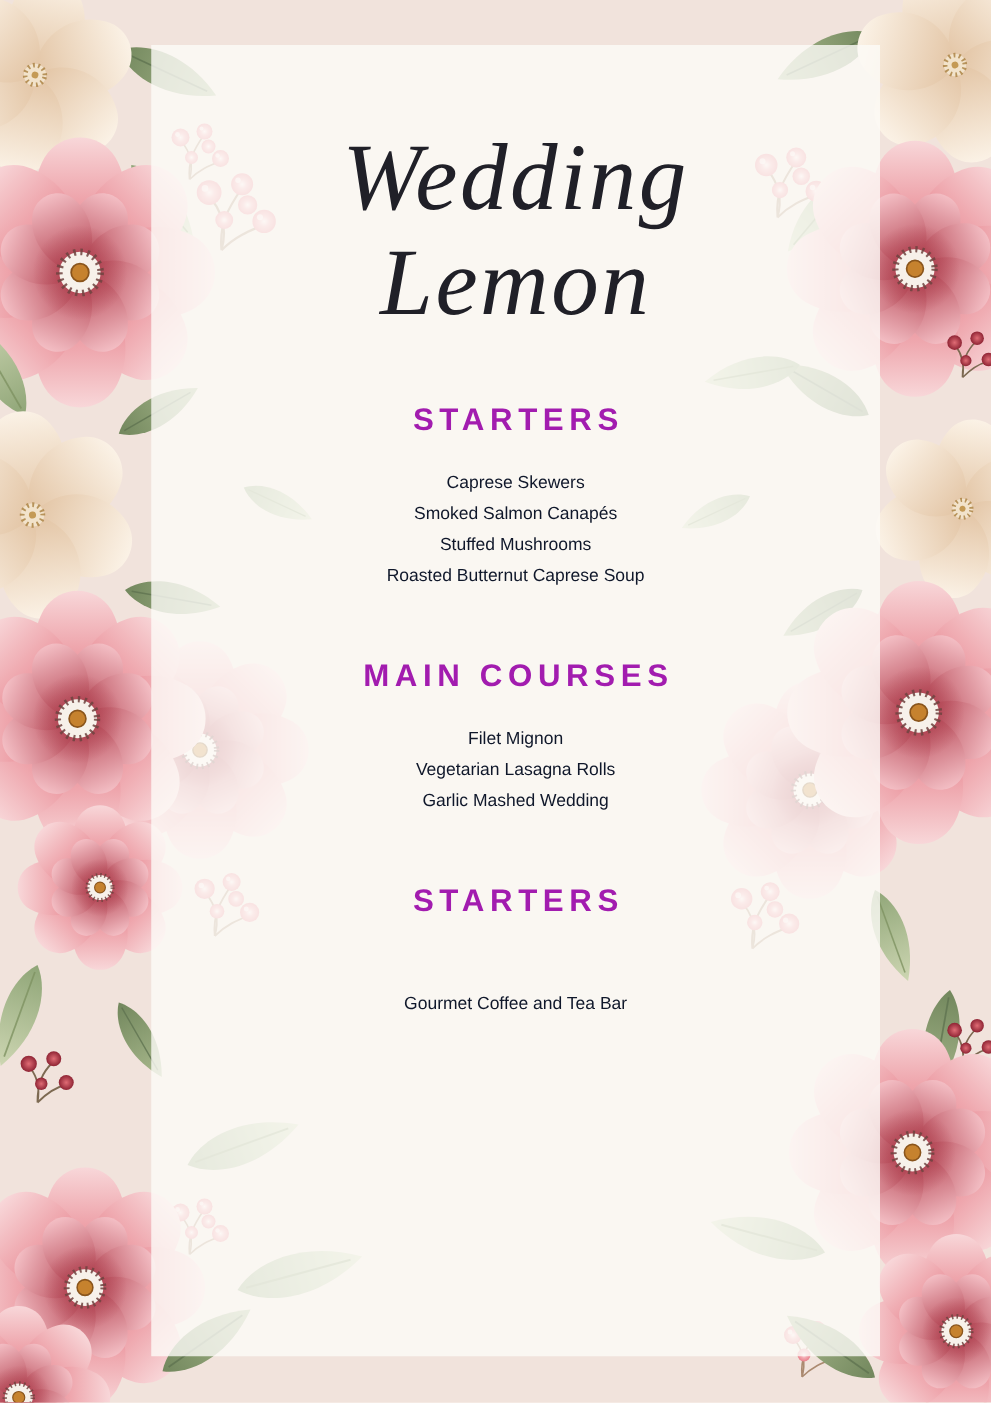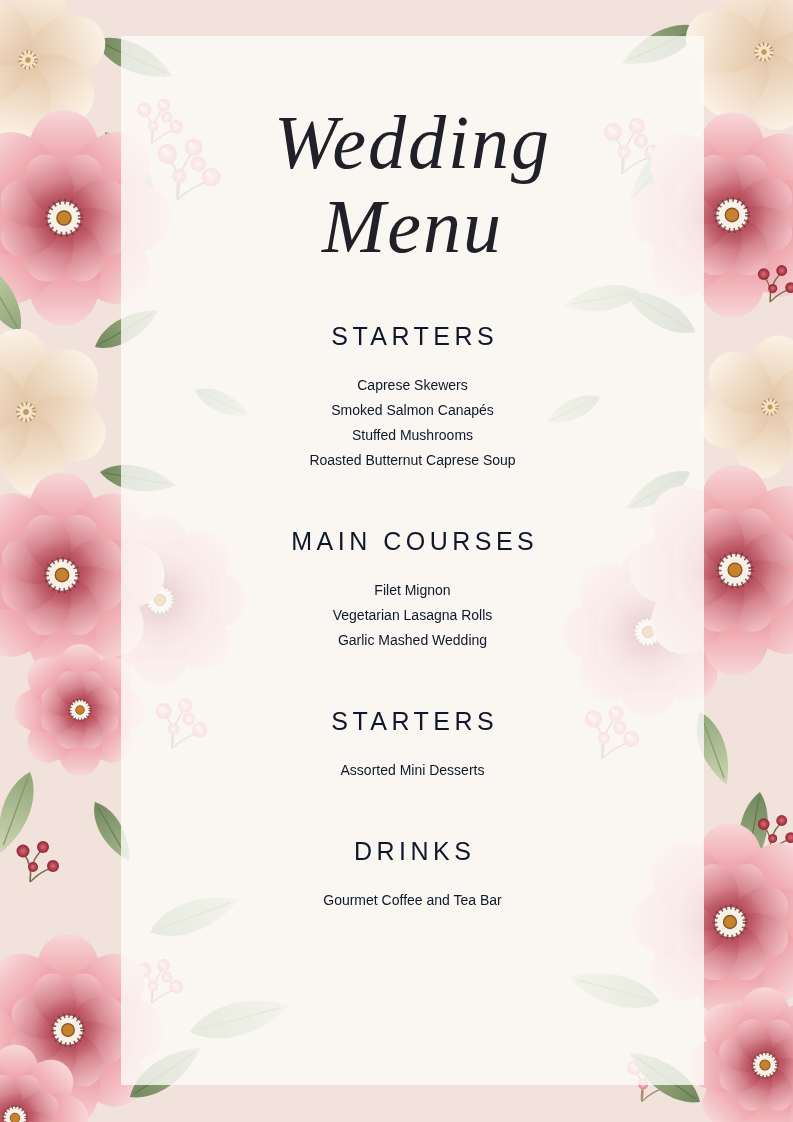--- a/index.html
+++ b/index.html
@@ -26,23 +26,23 @@
     margin:64px 0 0 0;
     font-family:"Liberation Serif","DejaVu Serif",serif;
     font-style:italic;font-weight:500;
     font-size:76px;line-height:84px;letter-spacing:2px;
     color:#202028;
   }
   .title span{display:block;}
   .menu-section{margin-top:52px;}
   .menu-section h2{
     margin:0;
-    font-size:25px;line-height:33px;font-weight:400;
+    font-size:25px;line-height:33px;font-weight:700;
     letter-spacing:4.5px;text-indent:4.5px;
-    color:#0f172a;
+    color:#a21caf;
   }
   .items{margin-top:20px;}
   .items p{
     margin:0;
     font-size:14px;line-height:25px;
     color:#0f172a;
   }
 </style>
 </head>
 <body>
@@ -215,21 +215,21 @@
       <use href="#berries" transform="translate(640,1100) scale(.8)"></use>
       <use href="#leaf2" transform="translate(700,1102) rotate(-55)"></use>
       <use href="#dahlia" transform="translate(765,1065) scale(.85)"></use>
     </g>
   </svg>
 
   <div class="card">
 
     <h1 class="title">
       <span>Wedding</span>
-      <span>Menu</span>
+      <span>Lemon</span>
     </h1>
 
     <section class="menu-section">
       <h2>STARTERS</h2>
       <div class="items">
         <p>Caprese Skewers</p>
         <p>Smoked Salmon Canapés</p>
         <p>Stuffed Mushrooms</p>
         <p>Roasted Butternut Caprese Soup</p>
       </div>
@@ -240,25 +240,23 @@
       <div class="items">
         <p>Filet Mignon</p>
         <p>Vegetarian Lasagna Rolls</p>
         <p>Garlic Mashed Wedding</p>
       </div>
     </section>
 
     <section class="menu-section">
       <h2>STARTERS</h2>
       <div class="items">
-        <p>Assorted Mini Desserts</p>
-      </div>
-    </section>
-
-    <section class="menu-section">
-      <h2>DRINKS</h2>
+      </div>
+    </section>
+
+    <section class="menu-section">
       <div class="items">
         <p>Gourmet Coffee and Tea Bar</p>
       </div>
     </section>
 
   </div>
 </div>
 
 </body></html>

